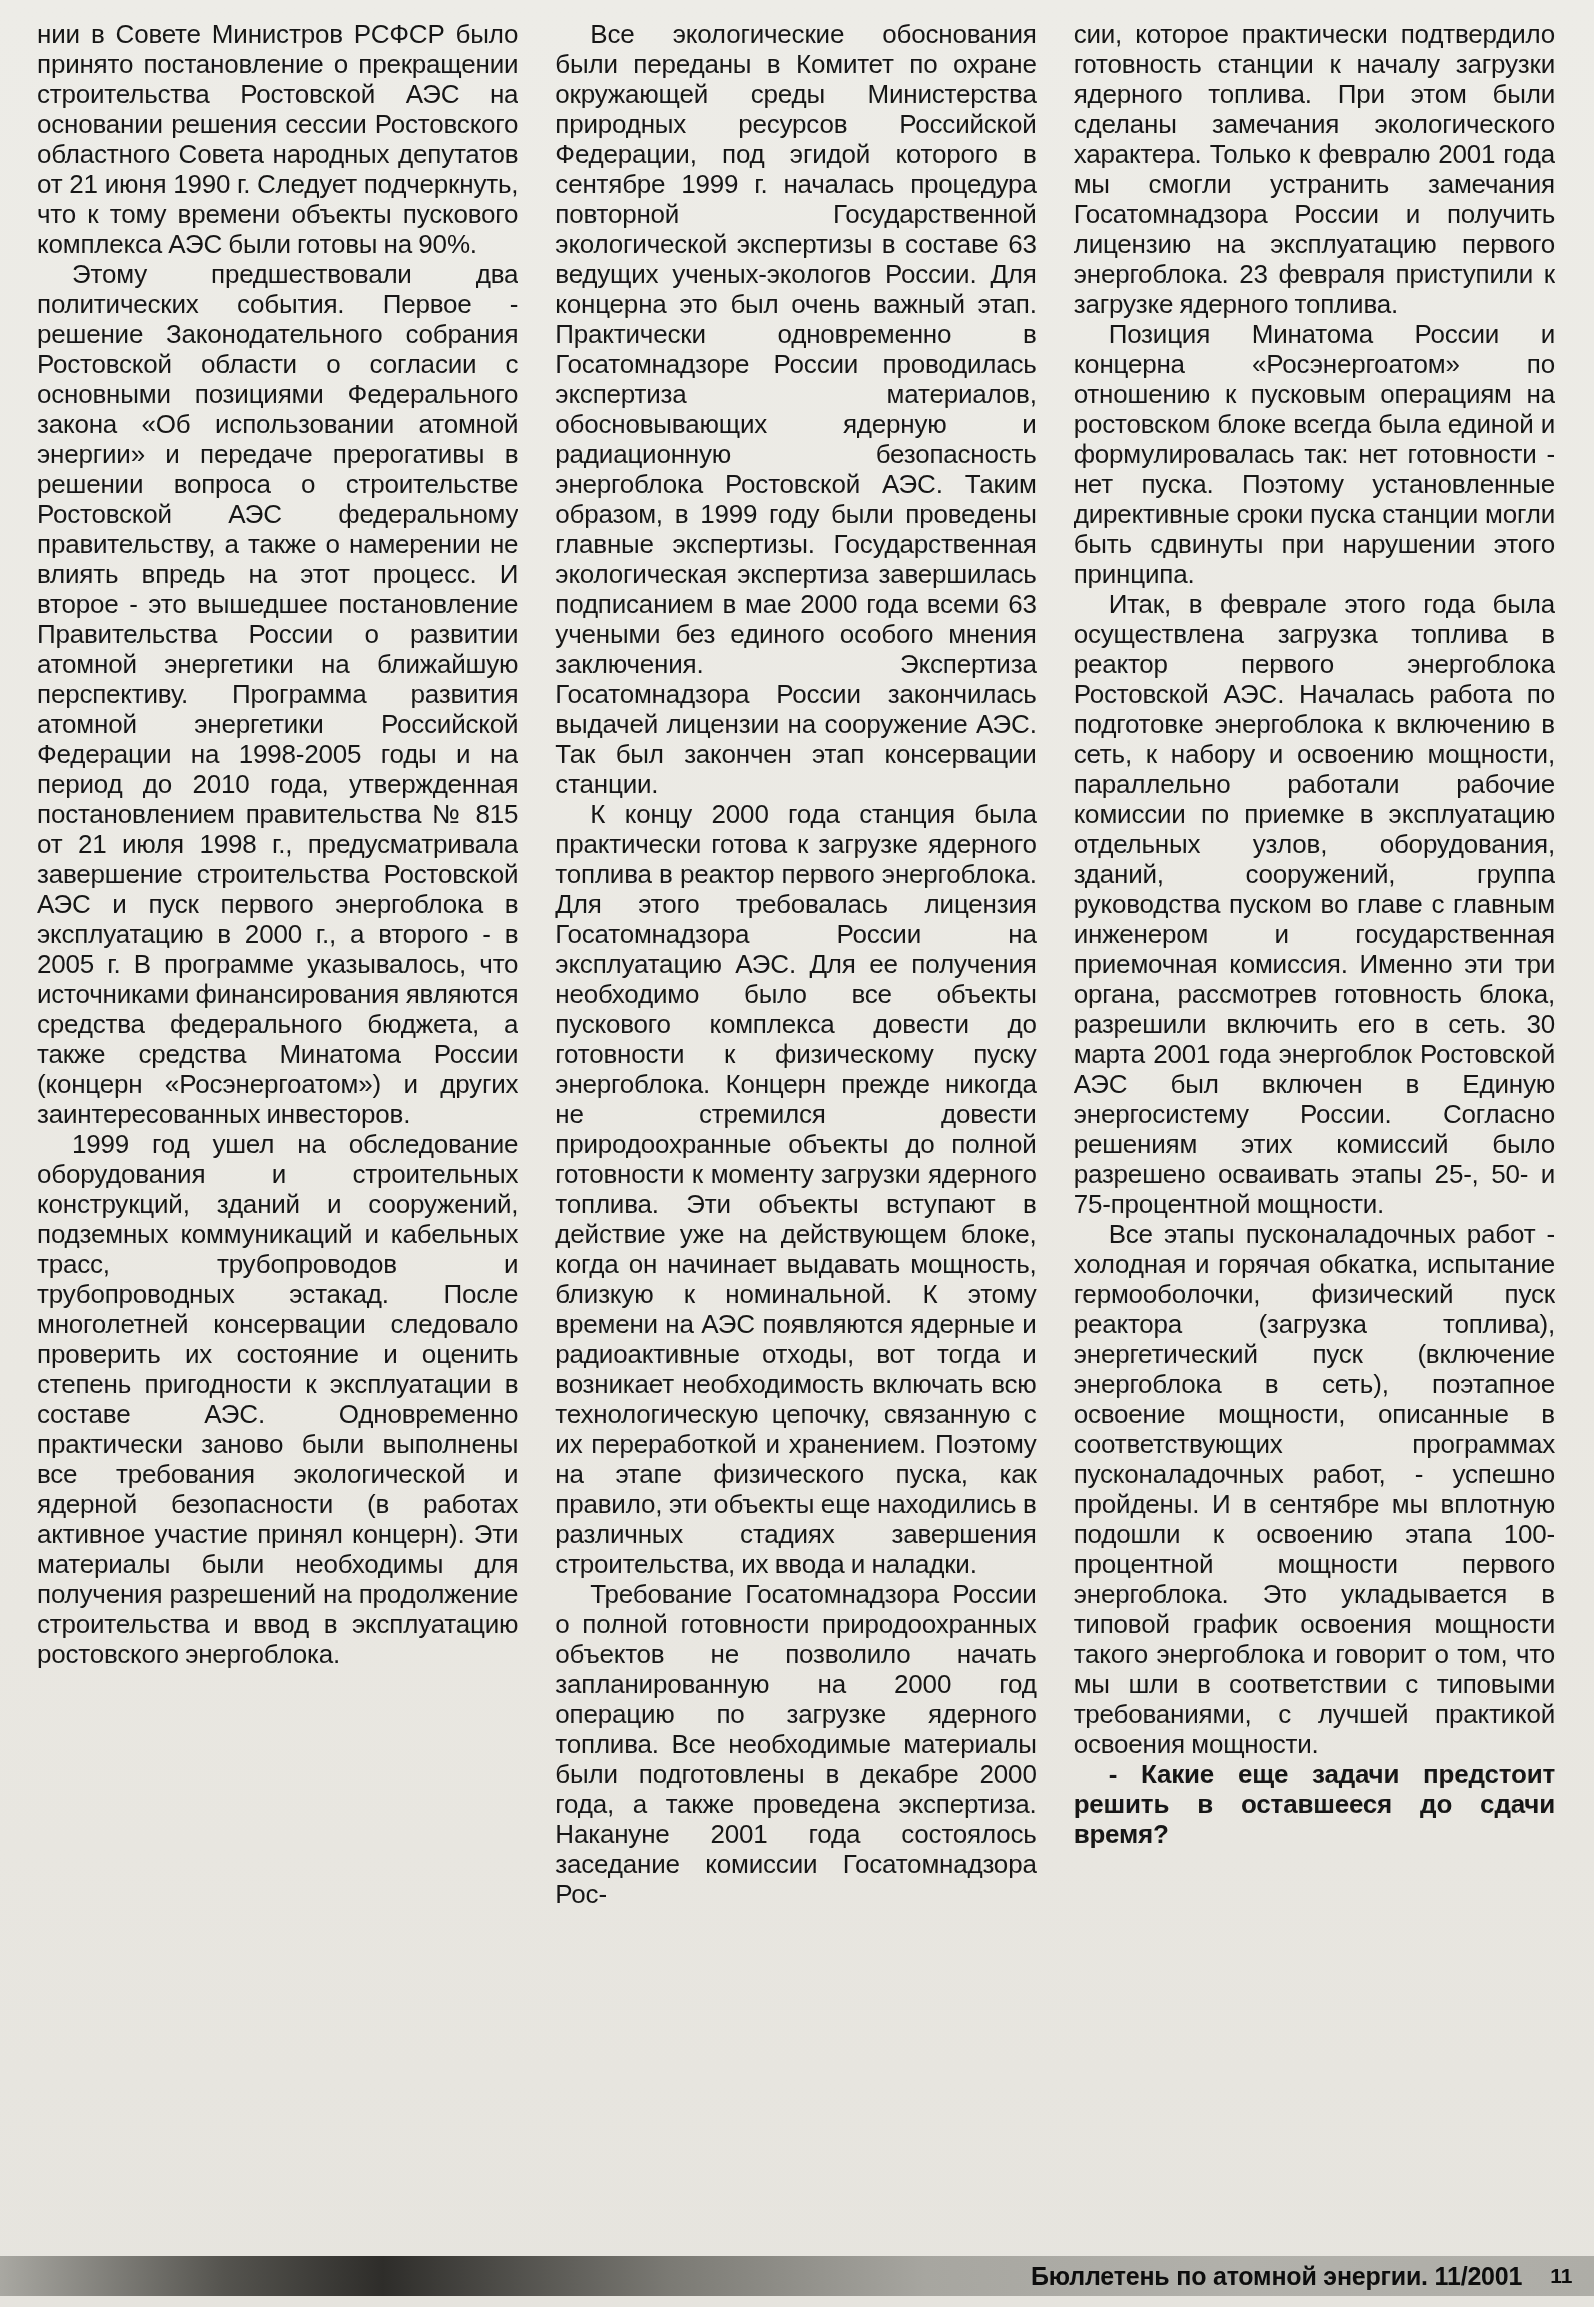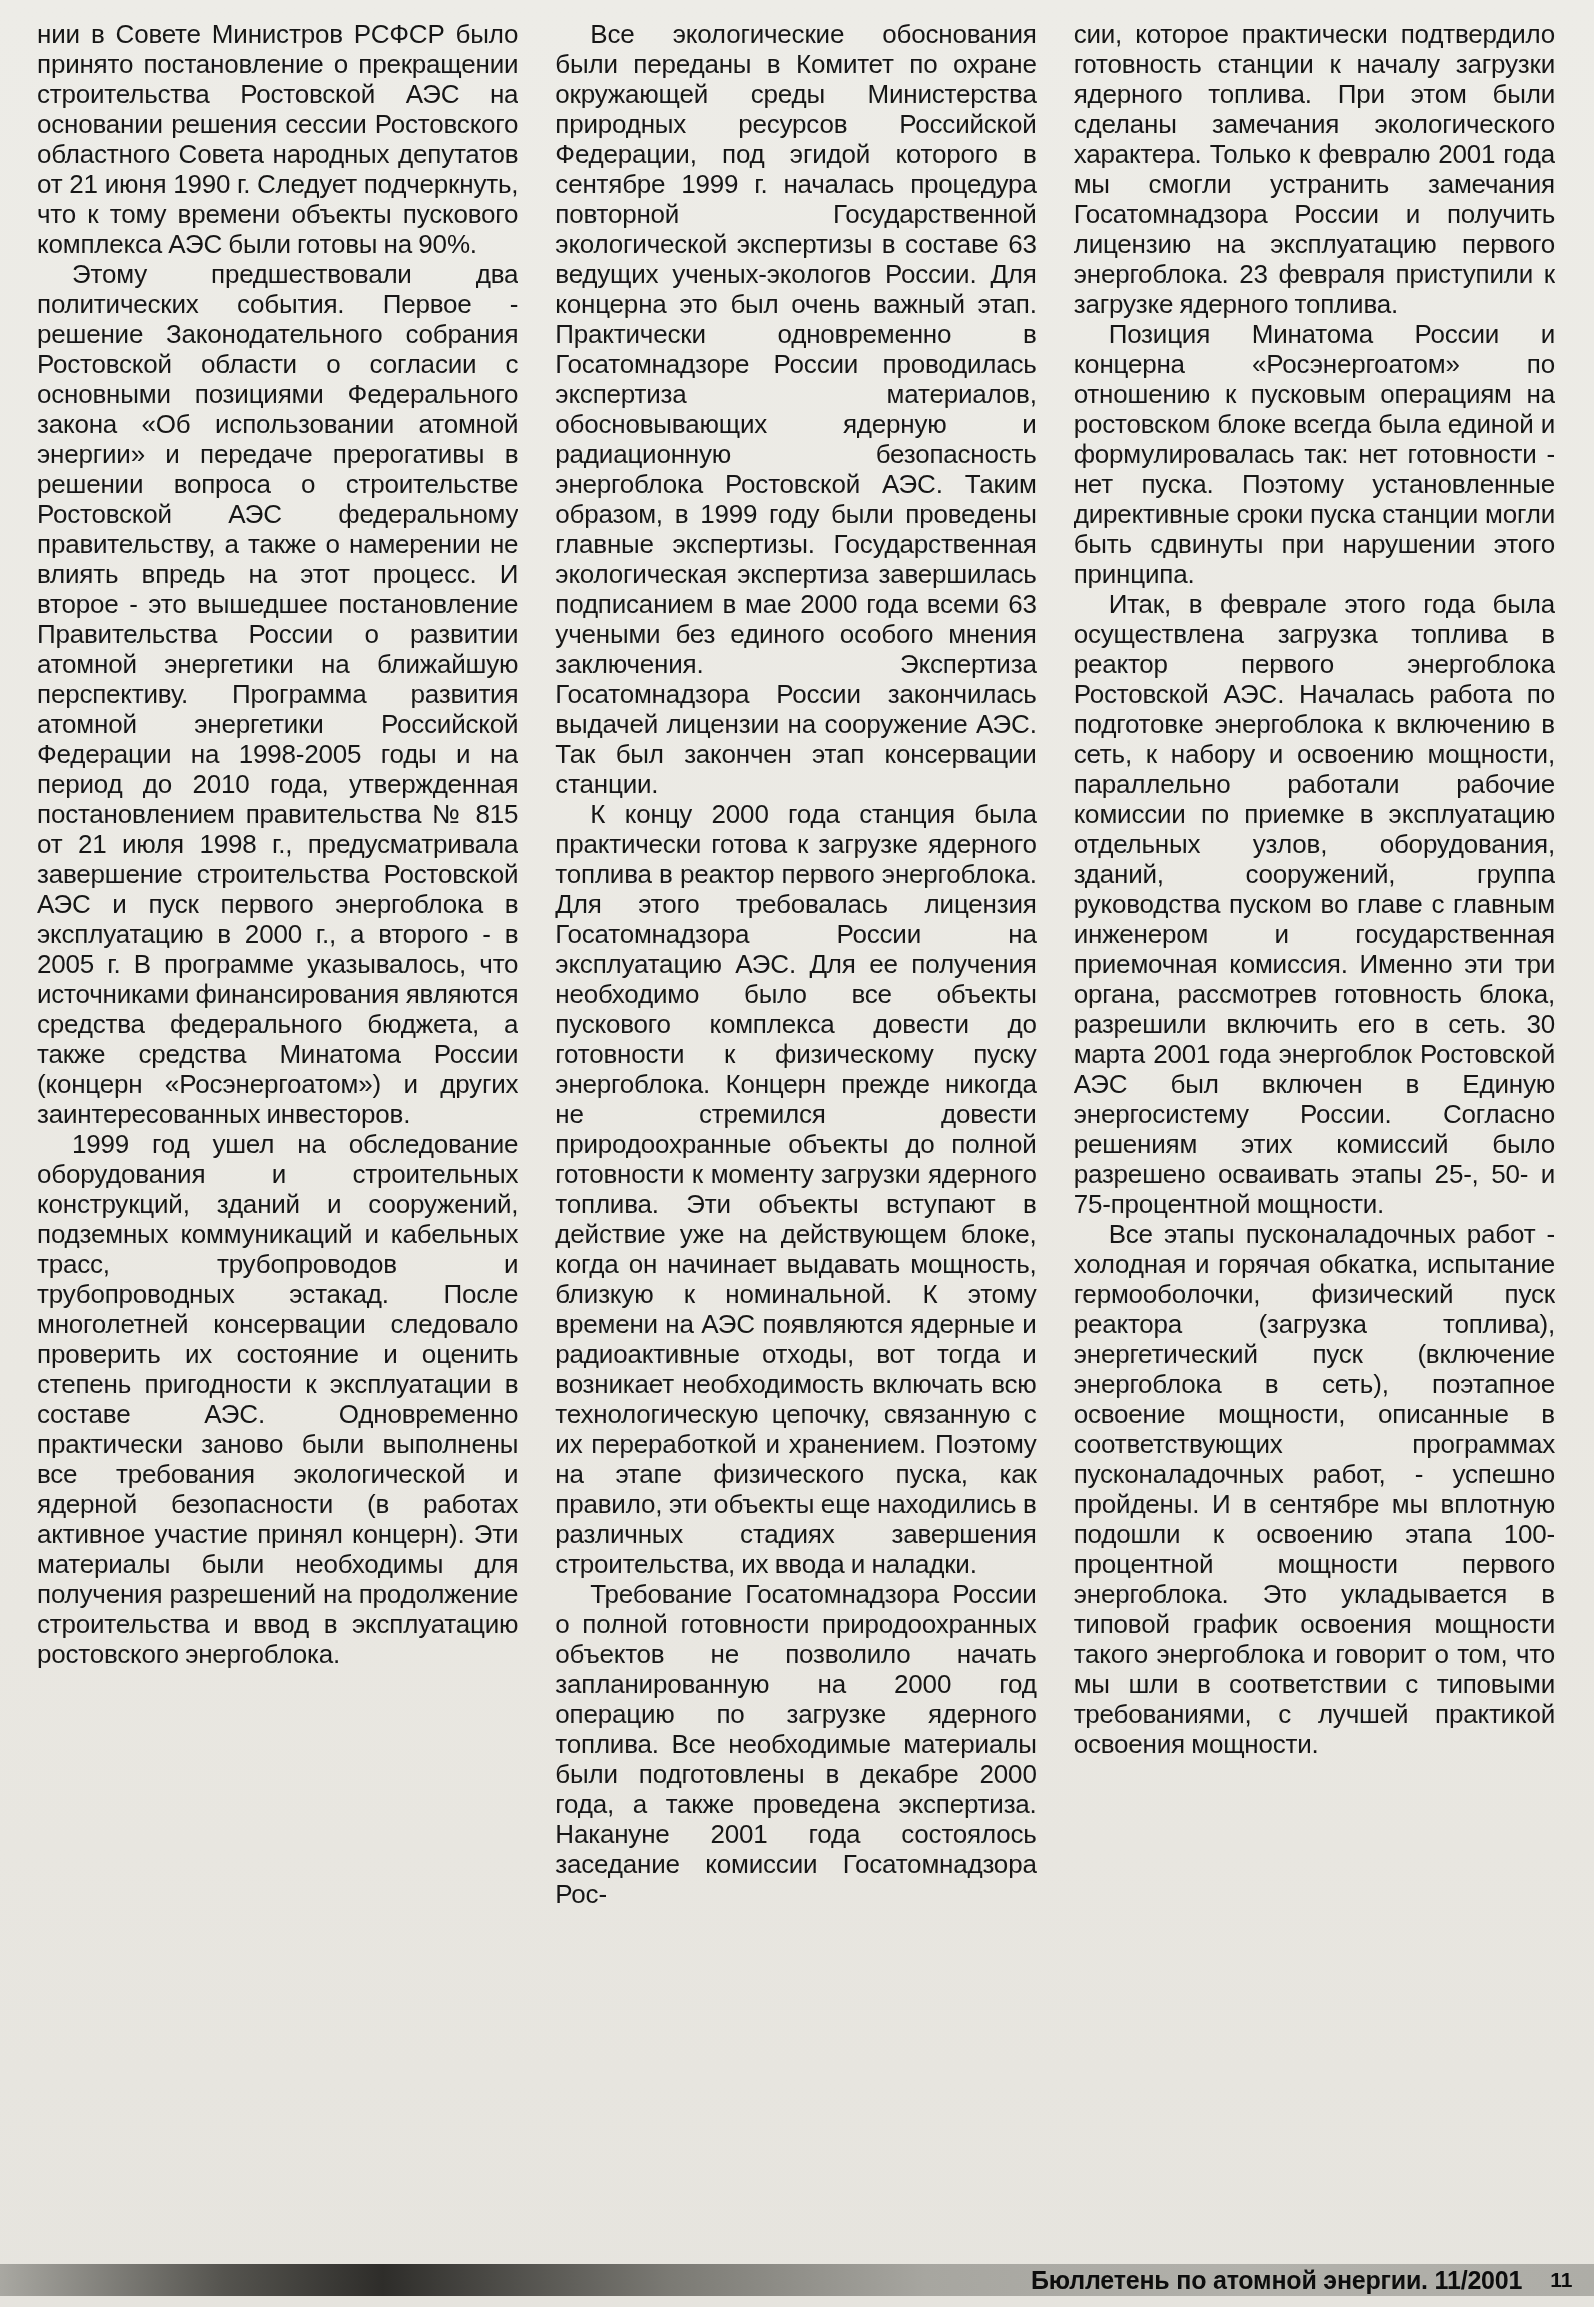--- a/index.html
+++ b/index.html
@@ -47,21 +47,21 @@
     text-indent: 35px;
   }
   .column p.bold {
     font-weight: bold;
   }
   .footer-bar {
     position: absolute;
     left: 0;
     right: 0;
     bottom: 10.6px;
-    height: 32px;
+    height: 40px;
     background: linear-gradient(90deg,
       #a9a8a2 0%,
       #55544f 14%,
       #2e2d2a 24%,
       #7b7a74 42%,
       #a7a6a0 58%,
       #b2b1ab 78%,
       #aeada7 100%);
     display: flex;
     align-items: center;
@@ -97,20 +97,21 @@
   <section class="column">
       <p class="indent">Все экологические обоснования были переданы в Комитет по охране окружающей среды Министерства природных ресурсов Российской Федерации, под эгидой которого в сентябре 1999 г. началась процедура повторной Государственной экологической экспертизы в составе 63 ведущих ученых-экологов России. Для концерна это был очень важный этап. Практически одновременно в Госатомнадзоре России проводилась экспертиза материалов, обосновывающих ядерную и радиационную безопасность энергоблока Ростовской АЭС. Таким образом, в 1999 году были проведены главные экспертизы. Государственная экологическая экспертиза завершилась подписанием в мае 2000 года всеми 63 учеными без единого особого мнения заключения. Экспертиза Госатомнадзора России закончилась выдачей лицензии на сооружение АЭС. Так был закончен этап консервации станции.</p>
       <p class="indent">К концу 2000 года станция была практически готова к загрузке ядерного топлива в реактор первого энергоблока. Для этого требовалась лицензия Госатомнадзора России на эксплуатацию АЭС. Для ее получения необходимо было все объекты пускового комплекса довести до готовности к физическому пуску энергоблока. Концерн прежде никогда не стремился довести природоохранные объекты до полной готовности к моменту загрузки ядерного топлива. Эти объекты вступают в действие уже на действующем блоке, когда он начинает выдавать мощность, близкую к номинальной. К этому времени на АЭС появляются ядерные и радиоактивные отходы, вот тогда и возникает необходимость включать всю технологическую цепочку, связанную с их переработкой и хранением. Поэтому на этапе физического пуска, как правило, эти объекты еще находились в различных стадиях завершения строительства, их ввода и наладки.</p>
       <p class="indent">Требование Госатомнадзора России о полной готовности природоохранных объектов не позволило начать запланированную на 2000 год операцию по загрузке ядерного топлива. Все необходимые материалы были подготовлены в декабре 2000 года, а также проведена экспертиза. Накануне 2001 года состоялось заседание комиссии Госатомнадзора Рос-</p>
     </section>
   <section class="column">
       <p>сии, которое практически подтвердило готовность станции к началу загрузки ядерного топлива. При этом были сделаны замечания экологического характера. Только к февралю 2001 года мы смогли устранить замечания Госатомнадзора России и получить лицензию на эксплуатацию первого энергоблока. 23 февраля приступили к загрузке ядерного топлива.</p>
       <p class="indent">Позиция Минатома России и концерна «Росэнергоатом» по отношению к пусковым операциям на ростовском блоке всегда была единой и формулировалась так: нет готовности - нет пуска. Поэтому установленные директивные сроки пуска станции могли быть сдвинуты при нарушении этого принципа.</p>
       <p class="indent">Итак, в феврале этого года была осуществлена загрузка топлива в реактор первого энергоблока Ростовской АЭС. Началась работа по подготовке энергоблока к включению в сеть, к набору и освоению мощности, параллельно работали рабочие комиссии по приемке в эксплуатацию отдельных узлов, оборудования, зданий, сооружений, группа руководства пуском во главе с главным инженером и государственная приемочная комиссия. Именно эти три органа, рассмотрев готовность блока, разрешили включить его в сеть. 30 марта 2001 года энергоблок Ростовской АЭС был включен в Единую энергосистему России. Согласно решениям этих комиссий было разрешено осваивать этапы 25-, 50- и 75-процентной мощности.</p>
       <p class="indent">Все этапы пусконаладочных работ - холодная и горячая обкатка, испытание гермооболочки, физический пуск реактора (загрузка топлива), энергетический пуск (включение энергоблока в сеть), поэтапное освоение мощности, описанные в соответствующих программах пусконаладочных работ, - успешно пройдены. И в сентябре мы вплотную подошли к освоению этапа 100-процентной мощности первого энергоблока. Это укладывается в типовой график освоения мощности такого энергоблока и говорит о том, что мы шли в соответствии с типовыми требованиями, с лучшей практикой освоения мощности.</p>
+      <p class="indent bold">- Какие еще задачи предстоит решить в оставшееся до сдачи время?</p>
     </section>
 </main>
 
 <footer class="footer-bar">
   <span class="footer-text">Бюллетень по атомной энергии. 11/2001</span>
   <span class="footer-page">11</span>
 </footer>
 
 
 </body></html>

